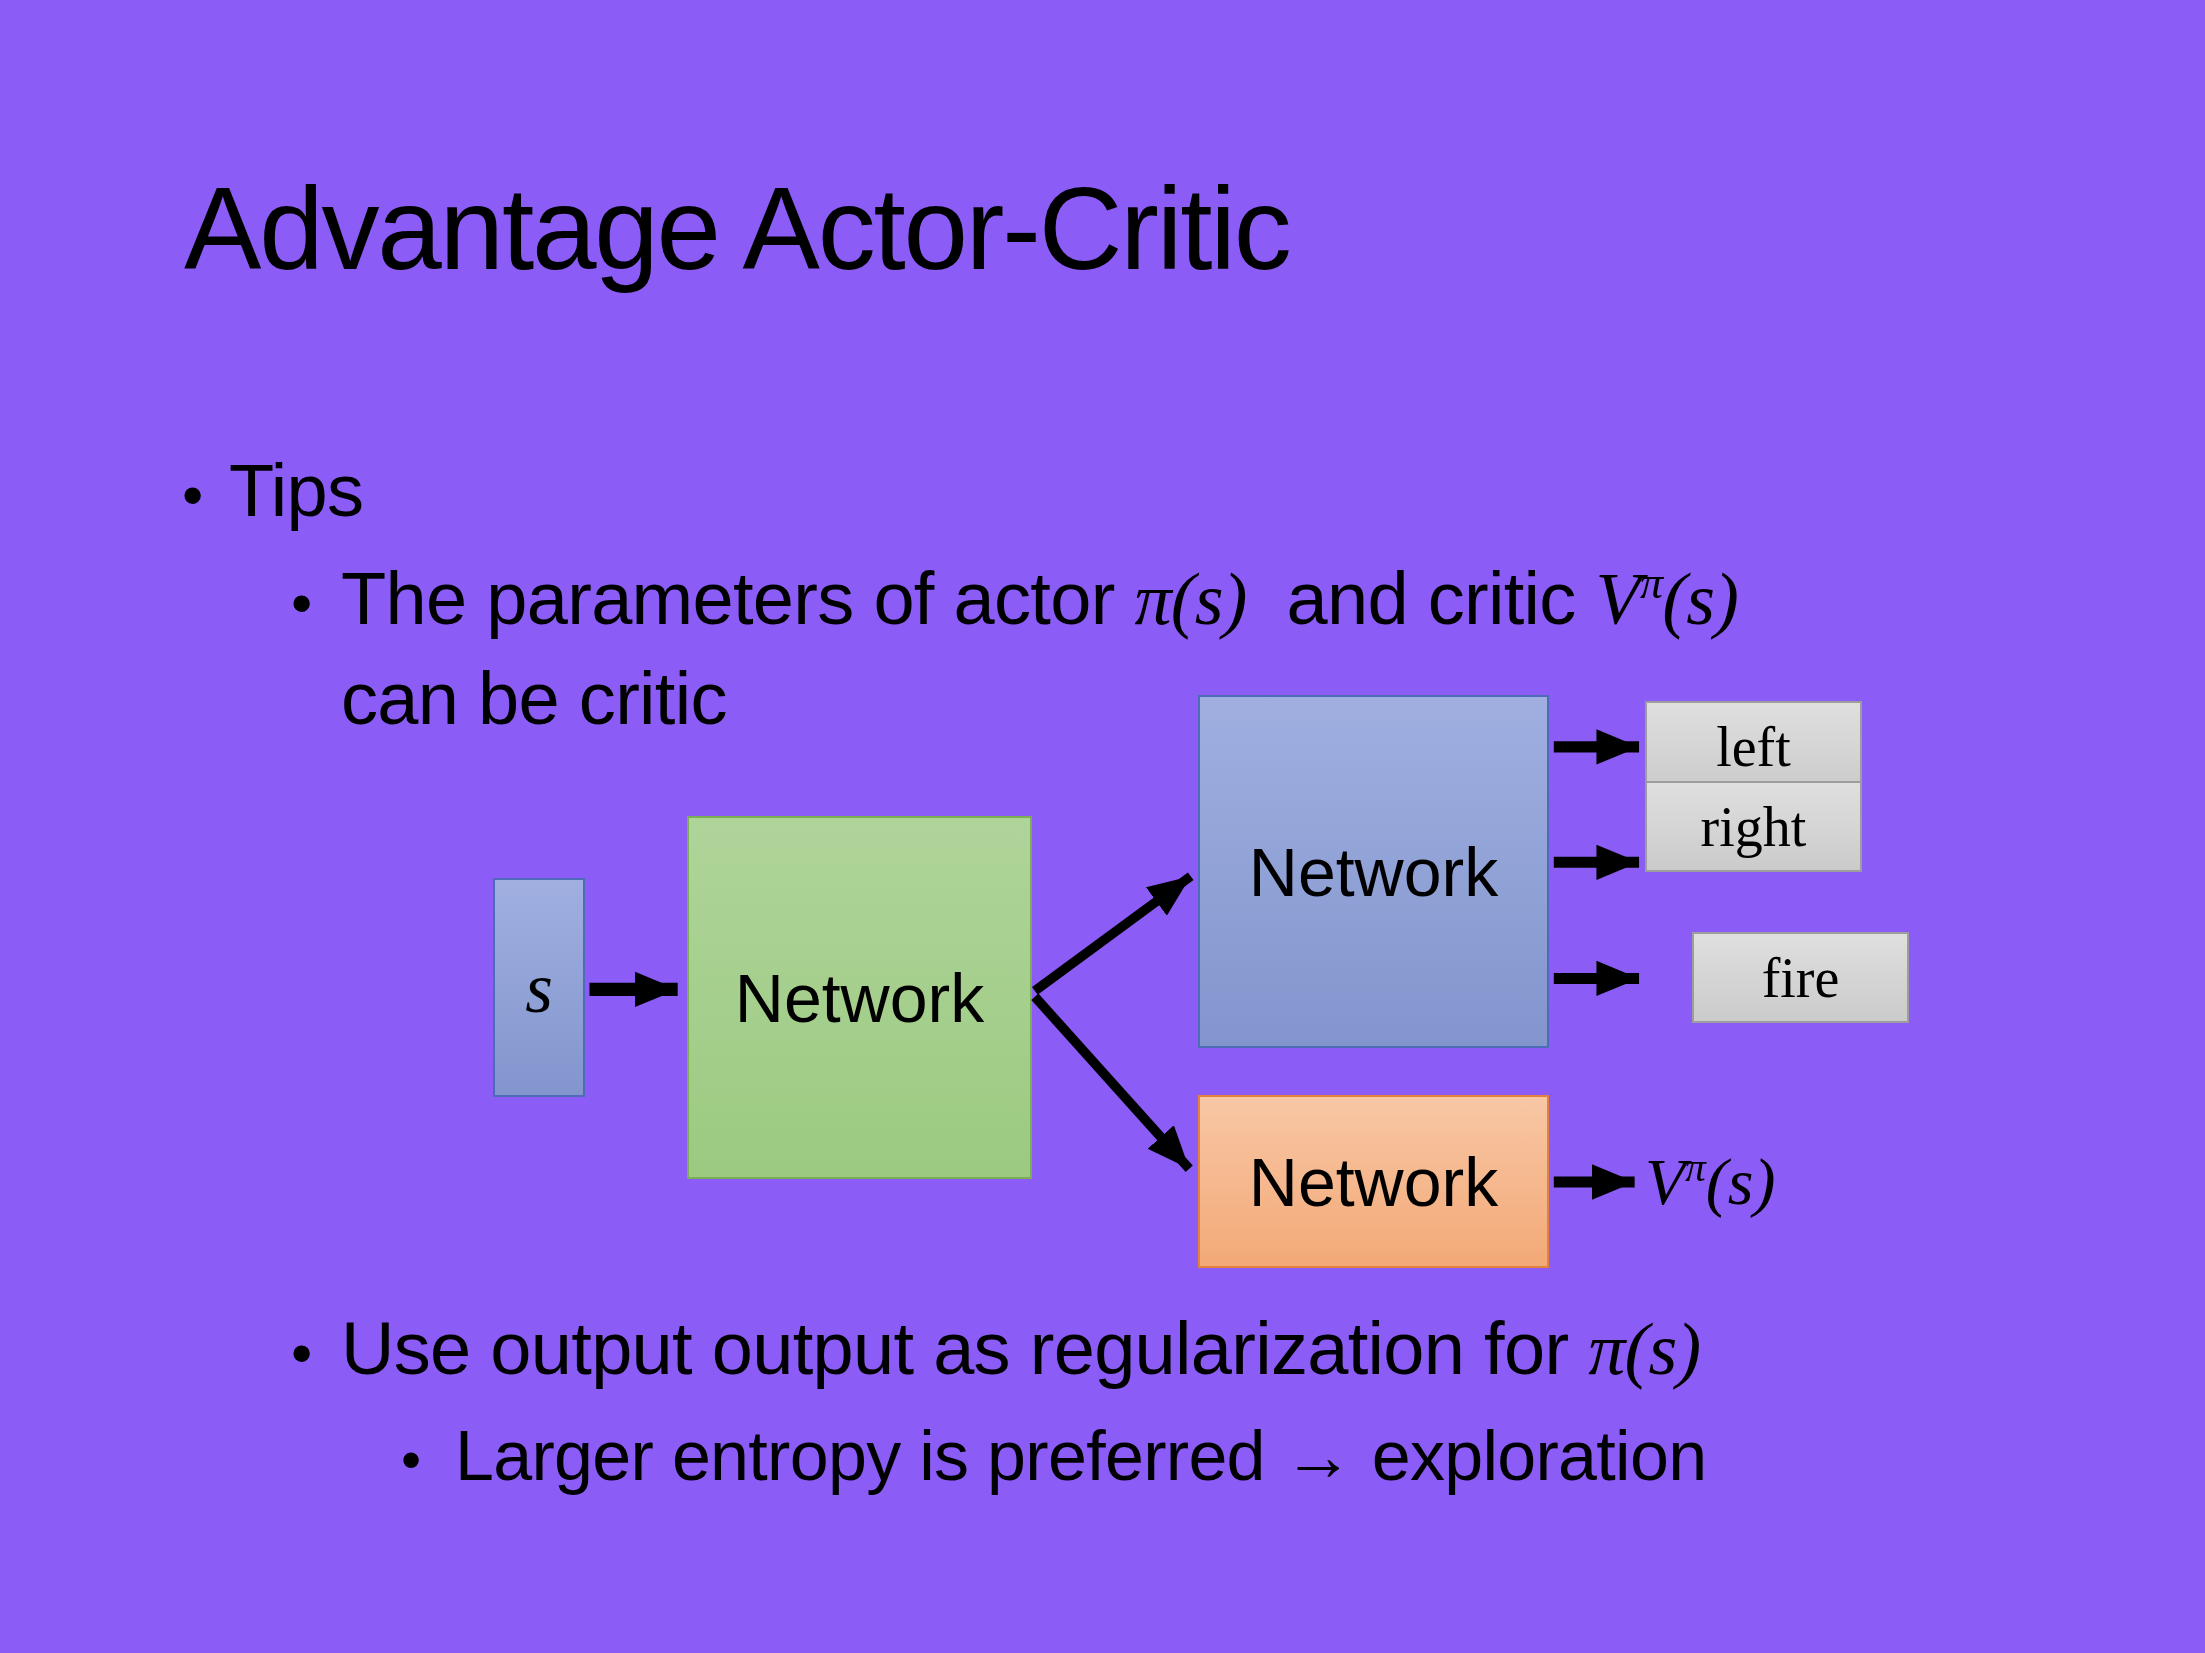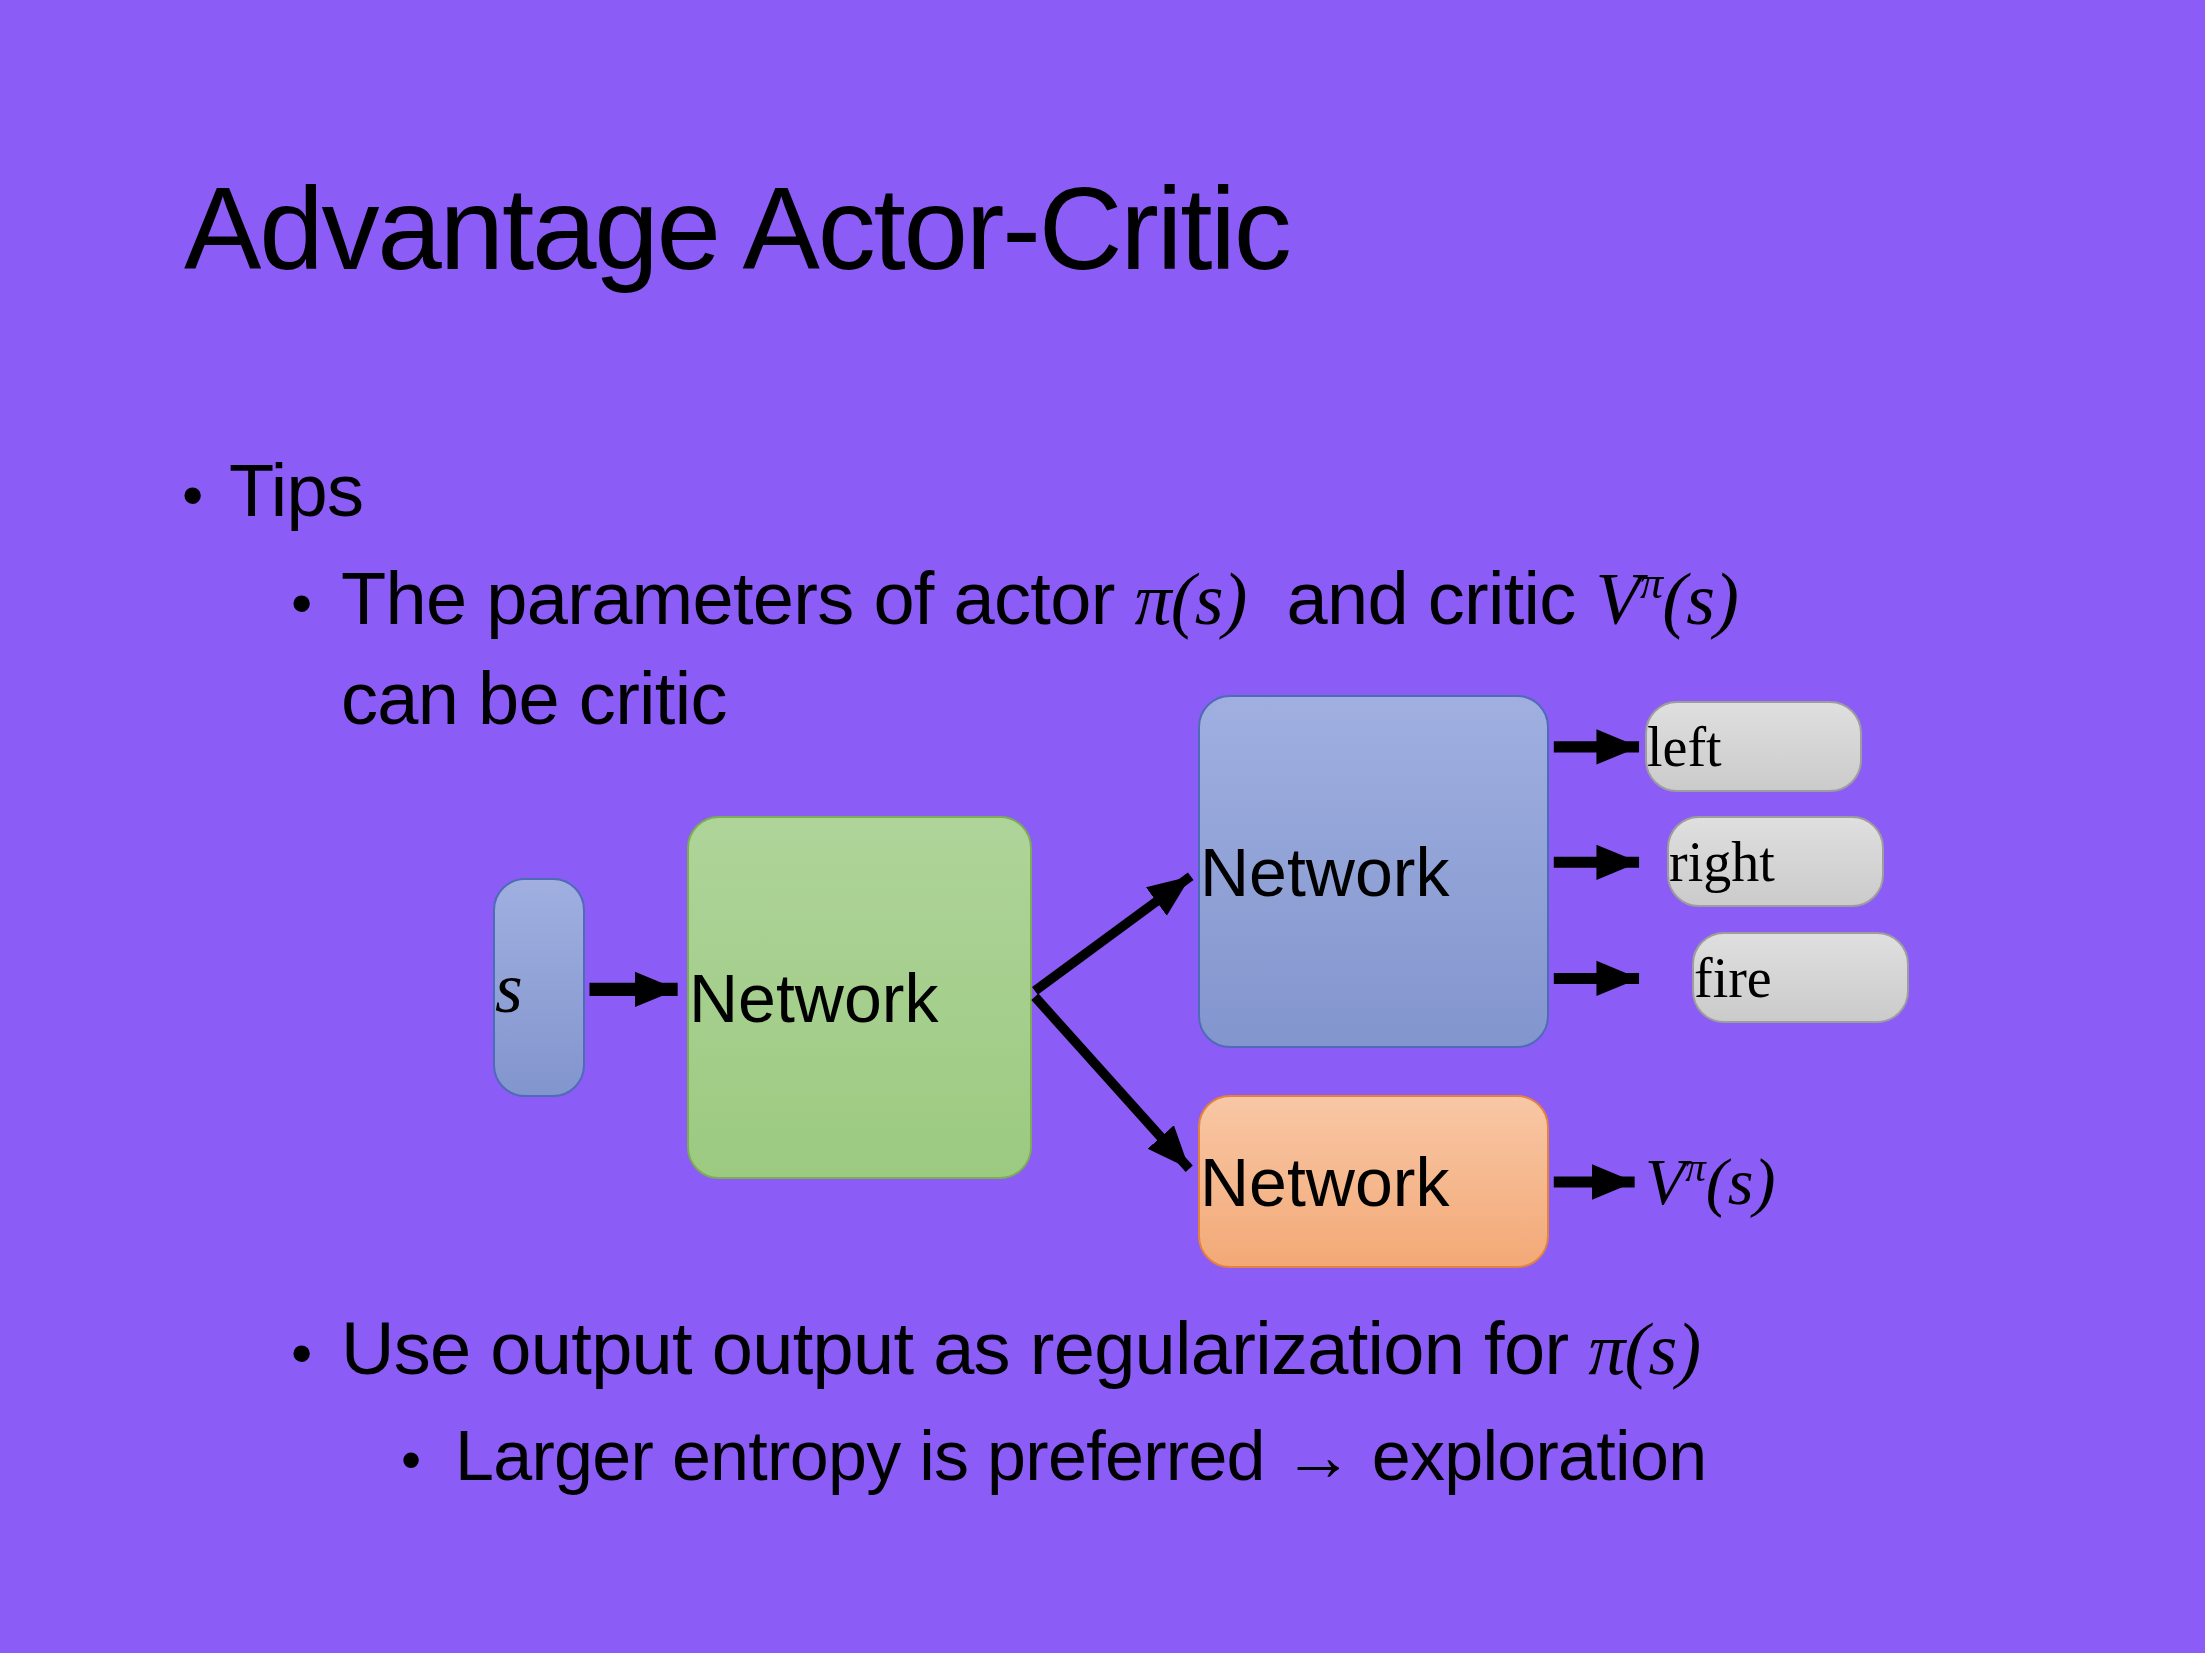--- a/index.html
+++ b/index.html
@@ -23,23 +23,22 @@
   .lvl2a{left:291px;top:549px;font-size:74px;line-height:100px;letter-spacing:-0.7px;}
   .lvl2a .dot{width:50px;}
   .lvl2b{left:291px;top:1299px;font-size:74px;line-height:100px;letter-spacing:-0.7px;}
   .lvl2b .dot{width:50px;}
   .lvl3{left:401px;top:1408px;font-size:70px;line-height:96px;letter-spacing:-0.7px;}
   .lvl3 .dot{width:54px;}
   .dot{font-size:0.82em;transform:translateY(0.06em);}
   .math{font-family:"Liberation Serif", serif;font-style:italic;}
   sup.math{font-size:0.62em;line-height:0;vertical-align:super;}
   .box{
-    position:absolute;display:flex;align-items:center;justify-content:flex-start;
+    position:absolute;display:flex;align-items:center;justify-content:center;
     box-sizing:border-box;
-    border-radius:32px;
   }
   .box-input{
     left:493px;top:878px;width:92px;height:219px;
     background:linear-gradient(180deg,var(--blue_top),var(--blue_bottom));
     border:2.9px solid var(--blue_border);
     font-size:71px;
   }
   .box-shared{
     left:687px;top:816px;width:345px;height:363px;
     background:linear-gradient(180deg,var(--green_top),var(--green_bottom));
@@ -59,21 +58,21 @@
     font-size:68px;
   }
   .box-action{
     left:1645px;width:217px;height:91px;
     background:linear-gradient(180deg,var(--gray_top),var(--gray_bottom));
     border:2.9px solid var(--gray_border);
     font-family:"Liberation Serif", serif;
     font-size:56px;
   }
   .action-left{top:701px;}
-  .action-right{top:816px;margin-left:22px;}
+  .action-right{top:781px;}
   .action-fire{top:932px;margin-left:47px;}
   .value-label{
     position:absolute;left:1645px;top:1132px;height:99px;
     display:flex;align-items:center;
     font-size:66px;
   }
   .arrows{position:absolute;left:0;top:0;pointer-events:none;}
 </style>
 </head>
 <body>

